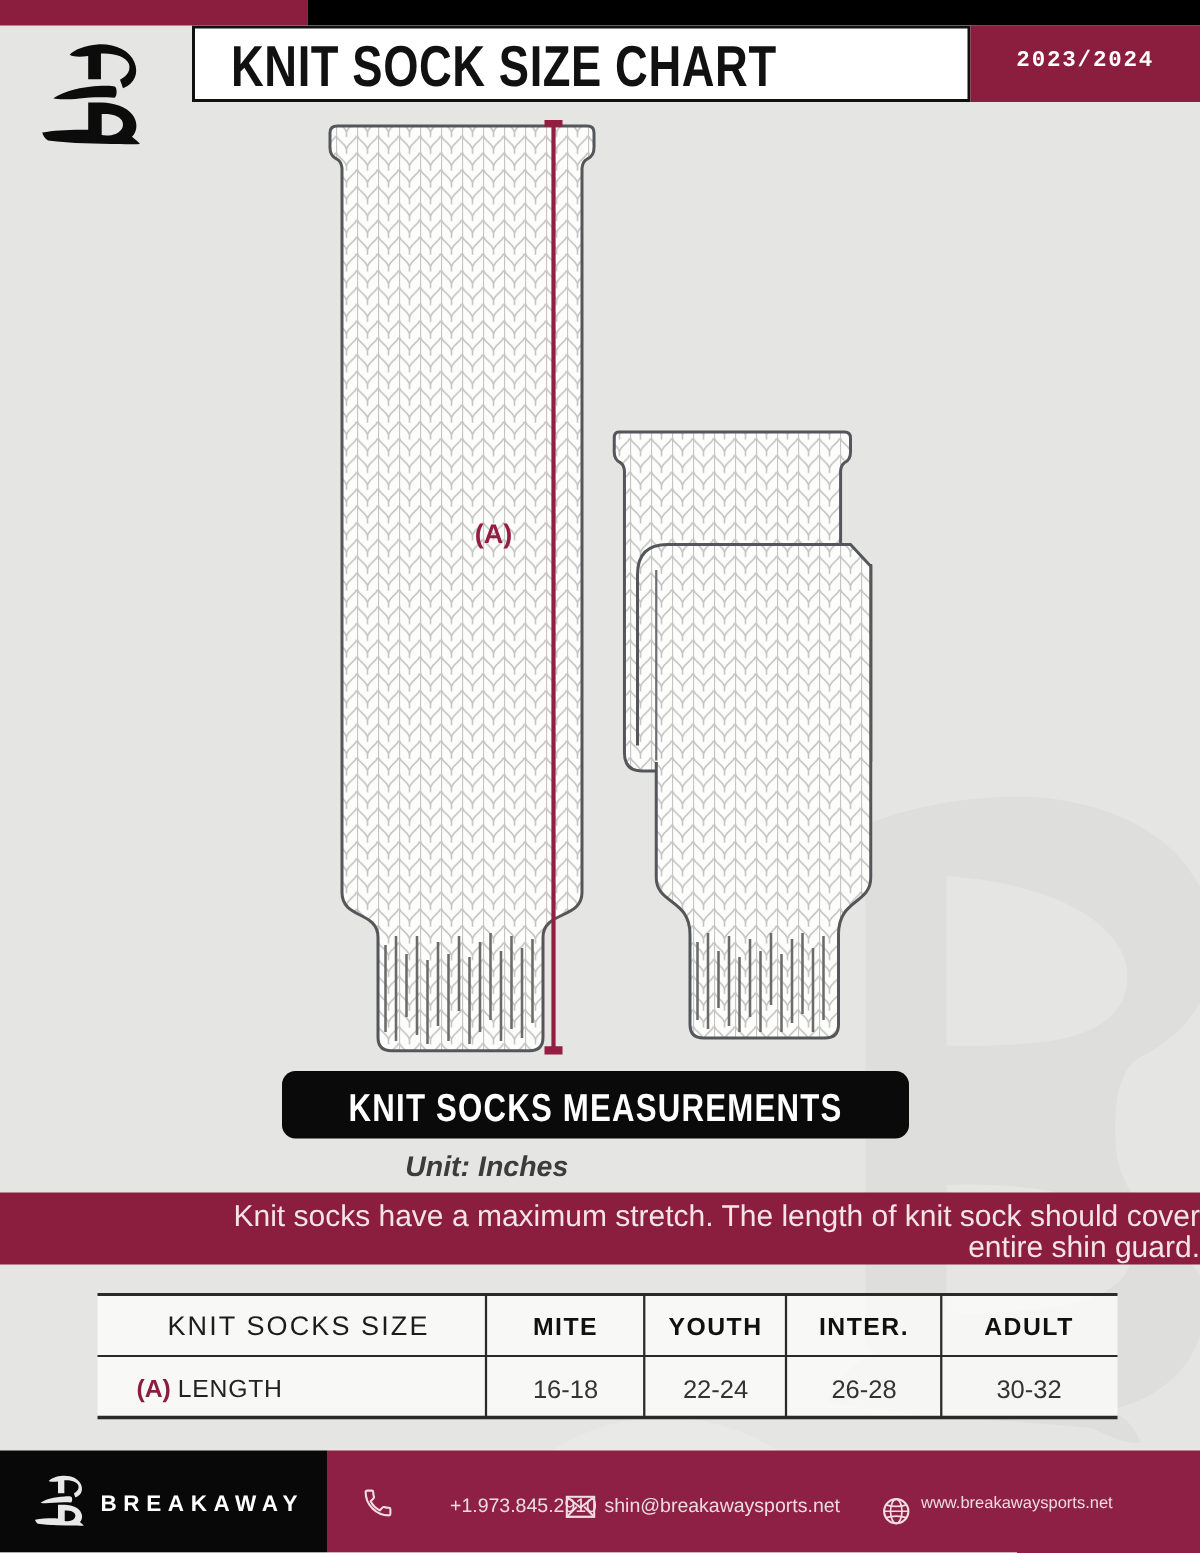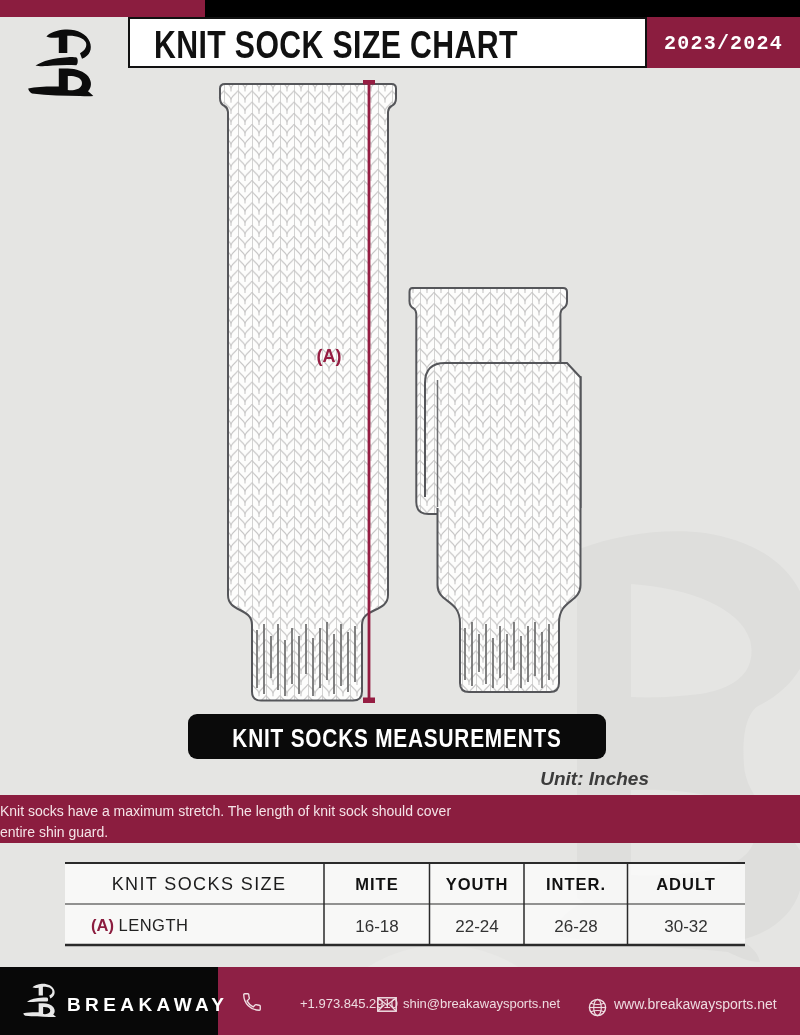--- a/index.html
+++ b/index.html
@@ -49,21 +49,21 @@
 
 <div class="abs" style="left:128px;top:17px;width:519px;height:51px;background:#fff;
      border:2px solid #111;box-sizing:border-box;"></div>
 
 <div class="abs" style="left:154px;top:23px;font-size:38.5px;font-weight:bold;white-space:nowrap;
      letter-spacing:0.5px;color:#111;transform:scaleX(0.785);transform-origin:left center;">KNIT SOCK SIZE CHART</div>
 
 <div class="abs" style="left:647px;top:17px;width:153px;height:51px;background:#8b1d3f;"></div>
 
 <div class="abs" style="left:647px;top:31.5px;width:153px;text-align:center;color:#fff;
-     font-family:'Liberation Mono',monospace;font-size:20px;font-weight:bold;letter-spacing:1.2px;">2023/2024</div>
+     font-family:'Liberation Mono',monospace;font-size:15px;font-weight:bold;letter-spacing:1.2px;">2023/2024</div>
 
 <svg class="abs" style="left:0;top:0;" width="800" height="1035" viewBox="0 0 800 1035">
   <defs>
     <pattern id="knit" width="14" height="11.2" patternUnits="userSpaceOnUse">
       <rect width="14" height="11.2" fill="#fdfdfc"></rect>
       <g stroke="#c6c5c5" stroke-width="1.1" fill="none">
         <line x1="0.2" y1="0" x2="0.2" y2="11.2"></line>
         <path d="M0.2,1.0 C1.1,4.0 5.4,5.3 7,9.3 C8.6,5.3 12.9,4.0 13.8,1.0"></path>
         <path d="M0.2,-10.2 C1.1,-7.2 5.4,-5.9 7,-1.9 C8.6,-5.9 12.9,-7.2 13.8,-10.2"></path>
         <line x1="7" y1="8.8" x2="7" y2="13"></line>
@@ -206,27 +206,27 @@
   </g>
 
   <text x="329" y="362" font-size="18" font-weight="bold" fill="#951d42" font-family="Liberation Sans, sans-serif" text-anchor="middle">(A)</text>
 </svg>
 
 <div class="abs" style="left:188px;top:714px;width:418px;height:45px;background:#0a0a0a;border-radius:9px;"></div>
 
 <div class="abs" style="left:188px;top:723px;width:418px;text-align:center;color:#fff;white-space:nowrap;
      font-size:26px;font-weight:bold;letter-spacing:1px;transform:scaleX(0.8);transform-origin:center;">KNIT SOCKS MEASUREMENTS</div>
 
-<div class="abs" style="left:0;top:768px;width:649px;text-align:right;font-style:italic;
+<div class="abs" style="left:0;top:768px;width:649px;text-align:center;font-style:italic;
      font-weight:bold;font-size:19px;color:#3c3c3c;">Unit: Inches</div>
 
 <div class="abs" style="left:0;top:795px;width:800px;height:48px;background:#8b1d3f;"></div>
 
-<div class="abs" style="left:0;top:801px;width:800px;text-align:left;color:#f4e3e7;
-     font-size:14px;line-height:21px;">Knit socks have a maximum stretch. The length of knit sock should cover<br>entire shin guard.</div>
+<div class="abs" style="left:0;top:801px;width:800px;text-align:right;color:#f4e3e7;
+     font-size:20px;line-height:21px;">Knit socks have a maximum stretch. The length of knit sock should cover<br>entire shin guard.</div>
 
 <svg class="abs" style="left:0;top:0;" width="800" height="1035" viewBox="0 0 800 1035">
 
   <rect x="65" y="863" width="680" height="82" fill="rgba(255,255,255,0.72)"></rect>
 
   <g stroke="#2a2a2a">
     <line x1="65" y1="863" x2="745" y2="863" stroke-width="2"></line>
     <line x1="65" y1="904" x2="745" y2="904" stroke-width="1.2"></line>
     <line x1="65" y1="945" x2="745" y2="945" stroke-width="2.4"></line>
     <line x1="324" y1="863" x2="324" y2="945" stroke-width="1.5"></line>
@@ -250,21 +250,21 @@
 </svg>
 
 <div class="abs" style="left:0;top:967px;width:218px;height:68px;background:#080808;"></div>
 
 <div class="abs" style="left:218px;top:967px;width:582px;height:68px;background:#8e2045;"></div>
 
 <svg class="abs" style="left:19px;top:979px;" width="43" height="40" viewBox="0 0 85 80">
   <use href="#blogo" fill="#e8e8e8"></use>
 </svg>
 
-<div class="abs" style="left:67px;top:994px;color:#fff;font-size:19px;font-weight:bold;letter-spacing:4.4px;">BREAKAWAY</div>
+<div class="abs" style="left:67px;top:994px;color:#fff;font-size:15px;font-weight:bold;letter-spacing:4.4px;">BREAKAWAY</div>
 
 <svg class="abs" style="left:241px;top:991px;" width="22" height="22" viewBox="0 0 24 24">
   <path d="M6.62,10.79 C8.06,13.62 10.38,15.93 13.21,17.38 L15.41,15.18 C15.68,14.91 16.08,14.82 16.43,14.94 C17.55,15.31 18.76,15.51 20,15.51 C20.55,15.51 21,15.96 21,16.51 L21,20 C21,20.55 20.55,21 20,21 C10.61,21 3,13.39 3,4 C3,3.45 3.45,3 4,3 L7.5,3 C8.05,3 8.5,3.45 8.5,4 C8.5,5.25 8.7,6.45 9.07,7.57 C9.18,7.92 9.1,8.31 8.82,8.59 Z" fill="none" stroke="#efdde2" stroke-width="1.5" stroke-linejoin="round"></path>
 </svg>
 
 <div class="abs" style="left:268px;top:996px;color:#eedbe0;font-size:13px;margin-left:32px;">+1.973.845.2910</div>
 
 <svg class="abs" style="left:377px;top:997px;" width="20" height="15" viewBox="0 0 20 15">
   <rect x="0.8" y="0.8" width="18.4" height="13.4" fill="none" stroke="#efdde2" stroke-width="1.5"></rect>
   <path d="M1.2,1.2 L10,8 L18.8,1.2 M1.2,13.8 L7.5,7.5 M18.8,13.8 L12.5,7.5" fill="none" stroke="#efdde2" stroke-width="1.3"></path>
@@ -272,13 +272,13 @@
 
 <div class="abs" style="left:403px;top:996px;color:#eedbe0;font-size:13px;">shin@breakawaysports.net</div>
 
 <svg class="abs" style="left:588px;top:998px;" width="19" height="19" viewBox="0 0 20 20">
   <circle cx="10" cy="10" r="8.5" fill="none" stroke="#efdde2" stroke-width="1.5"></circle>
   <ellipse cx="10" cy="10" rx="4" ry="8.5" fill="none" stroke="#efdde2" stroke-width="1.2"></ellipse>
   <line x1="1.5" y1="10" x2="18.5" y2="10" stroke="#efdde2" stroke-width="1.2"></line>
   <path d="M3,5.5 C7,7 13,7 17,5.5 M3,14.5 C7,13 13,13 17,14.5" fill="none" stroke="#efdde2" stroke-width="1.2"></path>
 </svg>
 
-<div class="abs" style="left:614px;top:996px;color:#eedbe0;font-size:14px;">www.breakawaysports.net</div>
+<div class="abs" style="left:614px;top:996px;color:#eedbe0;font-size:11px;">www.breakawaysports.net</div>
 
 </body></html>

